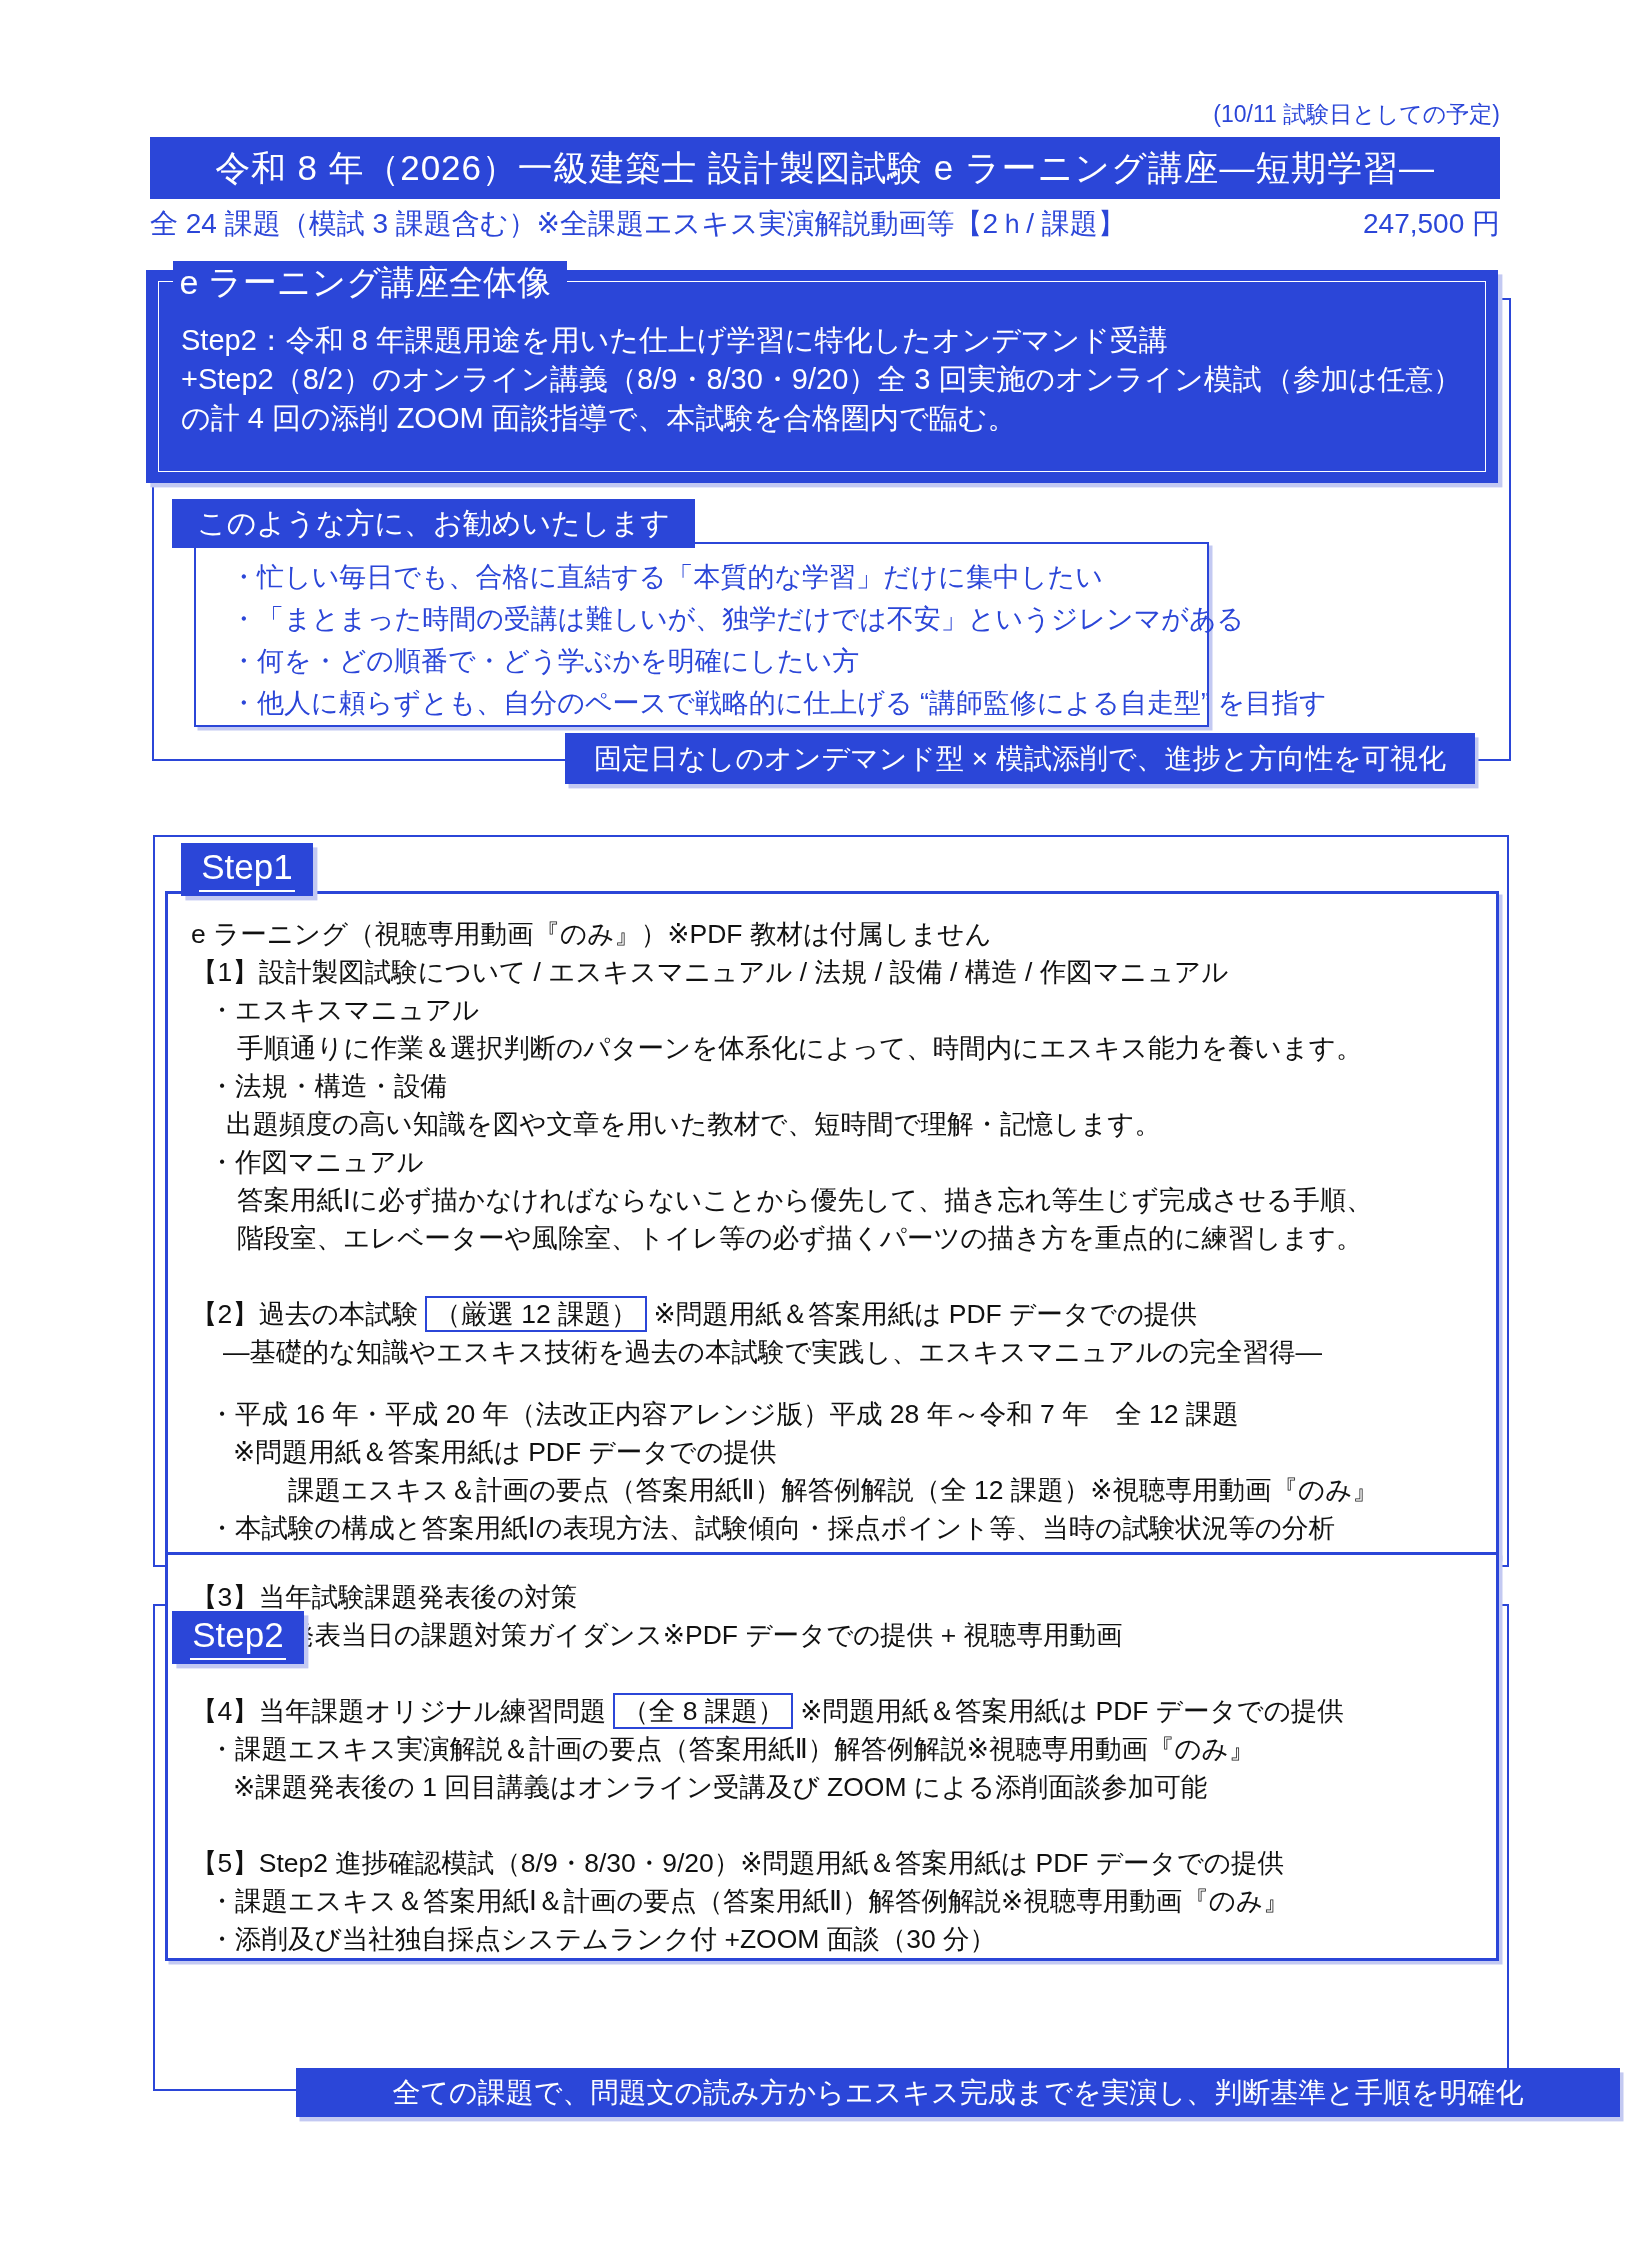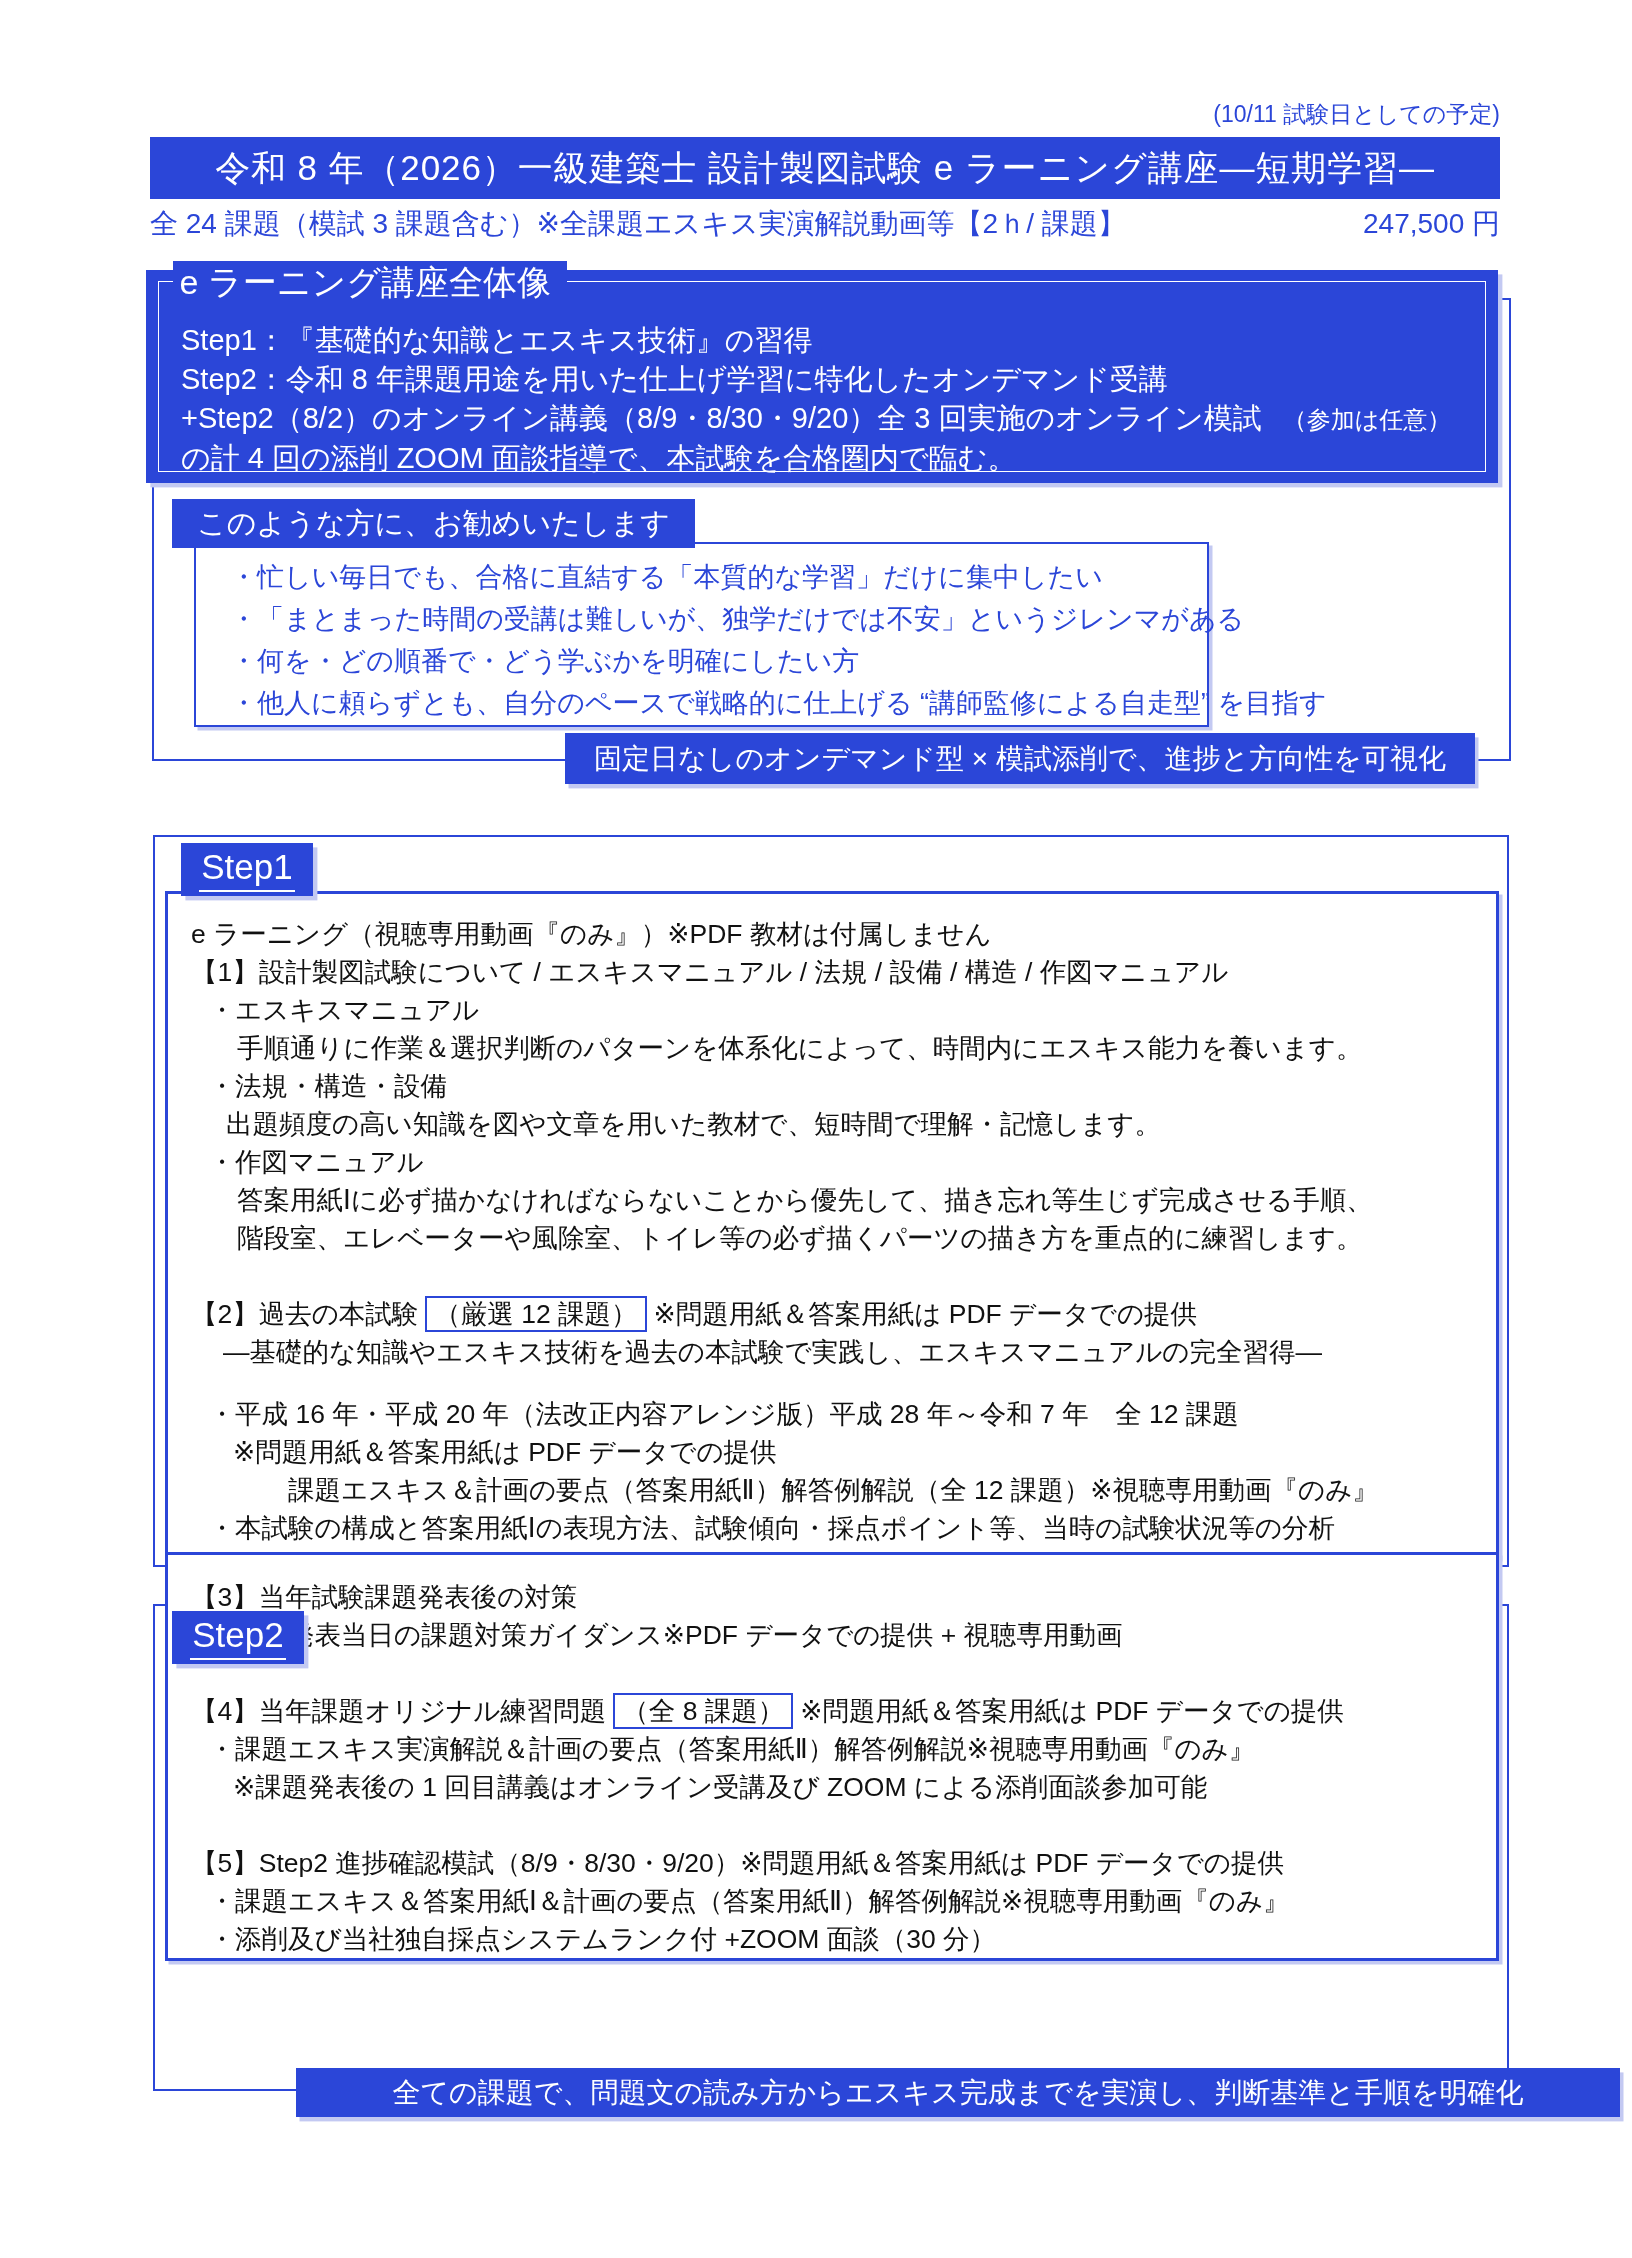--- a/index.html
+++ b/index.html
@@ -40,21 +40,21 @@
   .ov-frame{position:absolute;left:12.4px;right:12.4px;top:10.6px;bottom:10.6px;border:1.8px solid #ffffff;}
   .ov-legend{
     position:absolute;left:26.5px;top:-8.8px;background:var(--blue);color:#fff;
     font-size:34px;line-height:42px;padding:0 16px 0 7px;white-space:pre;z-index:2;
   }
   .ov-lines{
     position:absolute;left:35px;right:23px;top:51px;color:#ffffff;
     font-size:29px;
   }
   .ov-lines .tline{line-height:39px;}
-  .ov-lines .small{font-size:24px;margin-left:21px;}
+  .ov-lines .small{font-size:28px;margin-left:3px;}
 
   
   .rec-label{
     left:172px;top:499px;height:49px;background:var(--blue);color:#fff;
     font-size:29px;display:flex;align-items:center;padding:0 25px;white-space:pre;z-index:2;
   }
   .rec-box{
     left:194px;top:542px;width:1015px;height:185px;background:#fff;
     border:2.6px solid var(--blue);box-shadow:3.5px 3.5px 0 var(--shadow);
   }
@@ -112,21 +112,20 @@
   <span>全 24 課題（模試 3 課題含む）※全課題エスキス実演解説動画等【2ｈ/ 課題】</span>
   <span>247,500 円</span>
 </div>
 
 <div class="abs sec1"></div>
 
 <div class="abs overview">
   <div class="ov-frame"></div>
   <div class="ov-legend">e ラーニング講座全体像</div>
   <div class="ov-lines">
-      <div class="tline"><span>Step1：『基礎的な知識とエスキス技術』の習得</span></div>
       <div class="tline"><span>Step2：令和 8 年課題用途を用いた仕上げ学習に特化したオンデマンド受講</span></div>
       <div class="tline"><span>+Step2（8/2）のオンライン講義（8/9・8/30・9/20）全 3 回実施のオンライン模試</span><span class="small">（参加は任意）</span></div>
       <div class="tline"><span>の計 4 回の添削 ZOOM 面談指導で、本試験を合格圏内で臨む。</span></div>
     </div>
 </div>
 
 <div class="abs rec-label">このような方に、お勧めいたします</div>
 <div class="abs rec-box">
   <div class="rec-lines">
       <div class="tline"><span>・忙しい毎日でも、合格に直結する「本質的な学習」だけに集中したい</span></div>

